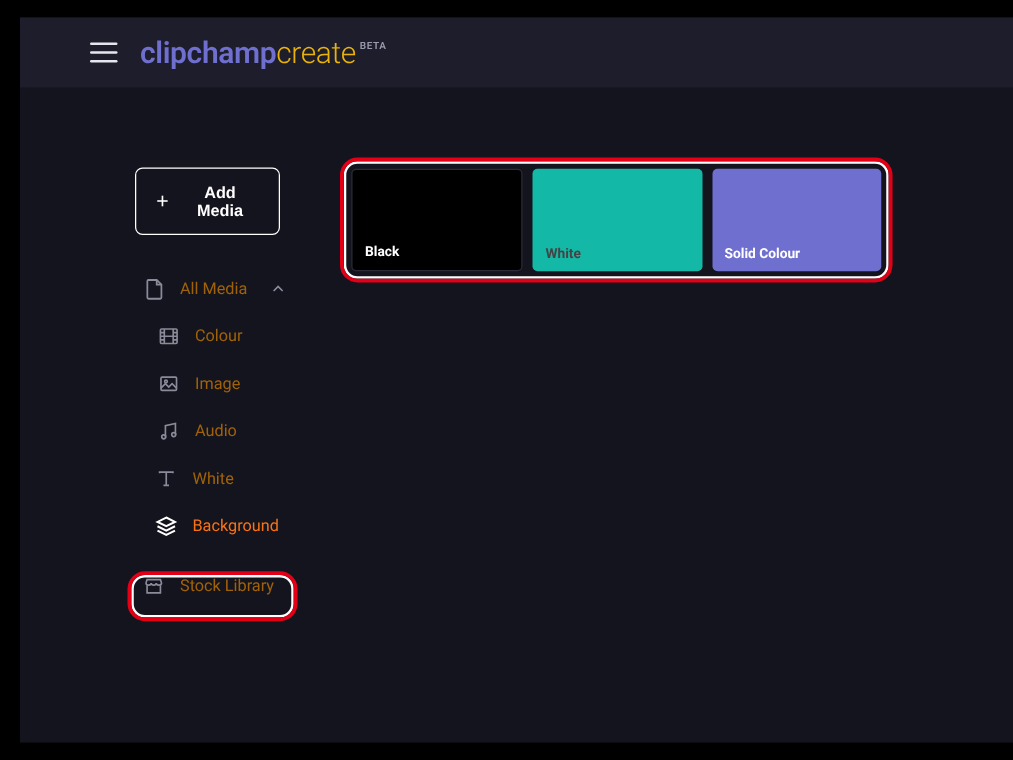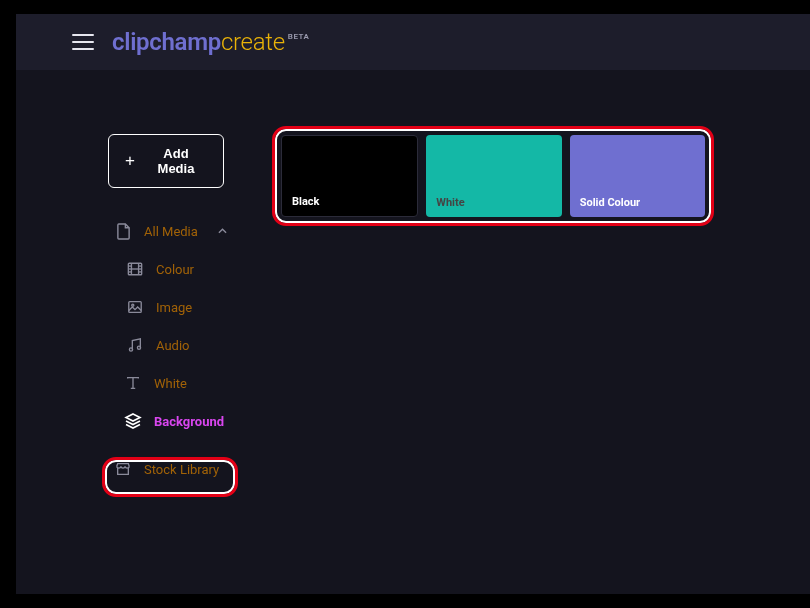--- a/index.html
+++ b/index.html
@@ -10,21 +10,21 @@
   .hamburger span { display: block; height: 2px; background: #e6e6ef; border-radius: 1px; }
   .logo { margin-left: 40px; font-size: 24px; font-weight: 500; letter-spacing: -0.3px; color: #e6e6ef; display: flex; align-items: flex-start; }
   .logo .brand { color: #6f6fd0; font-weight: 600; }
   .logo .create { color: #eab308; font-weight: 300; }
   .logo .beta { color: #9a9aae; font-size: 8px; font-weight: 600; margin-left: 3px; margin-top: 4px; letter-spacing: 0.5px; }
   .body { display: flex; height: calc(100% - 56px); }
   .sidebar { width: 248px; padding: 64px 0 0 92px; display: flex; flex-direction: column; gap: 0; }
   .add-media { border: 1.5px solid #fff; border-radius: 6px; background: transparent; color: #fff; font-size: 13px; font-weight: 700; padding: 11px 16px; display: flex; align-items: center; gap: 10px; cursor: pointer; margin-bottom: 24px; width: 116px; }
   .add-media .plus { font-size: 17px; line-height: 0; font-weight: 400; }
   .nav-item { display: flex; align-items: center; gap: 12px; padding: 10px 8px; color: #a16207; font-size: 13px; cursor: pointer; border-radius: 6px; }
-  .nav-item.active { color: #d946ef; font-weight: 700; }
+  .nav-item.active { color: #f97316; font-weight: 400; }
   .nav-item .icon { width: 18px; height: 18px; display: flex; align-items: center; justify-content: center; flex-shrink: 0; }
   .nav-item.indent { padding-left: 18px; }
   .nav-item.allmedia { margin-left: -2px; }
   .nav-item.stock { margin-top: 10px; margin-left: -2px; }
   .chev { margin-left: 4px; }
   svg { display: block; }
   .highlight-ring { border: 3px solid #e30016; border-radius: 14px; box-shadow: inset 0 0 0 2px #fff; padding: 3px; }
   .bg-ring { position: absolute; left: 86px; top: 443px; width: 136px; height: 40px; pointer-events: none; }
   .content { flex: 1; padding: 60px 0 0 12px; position: relative; }
   .tiles-ring { position: absolute; left: 8px; top: 56px; width: 442px; height: 100px; padding: 6px; display: flex; gap: 8px; }

